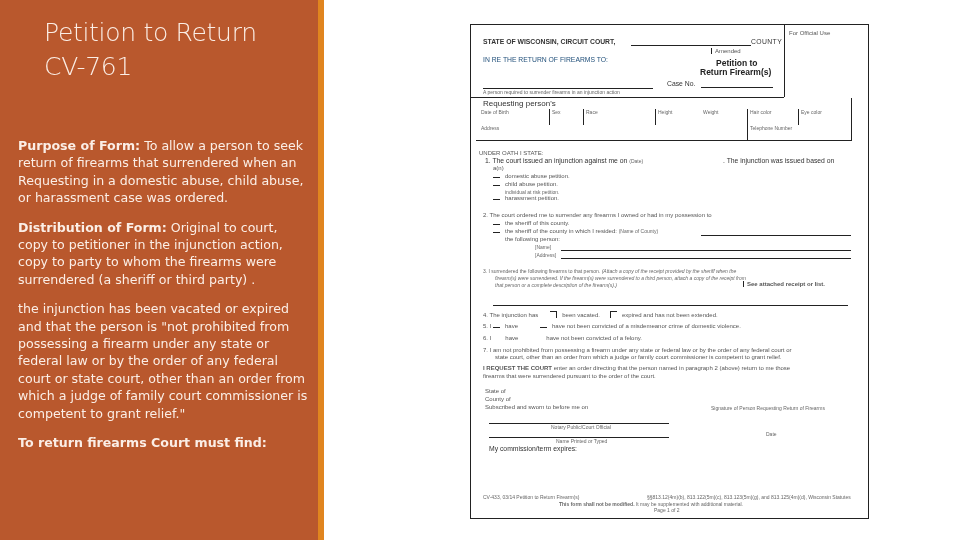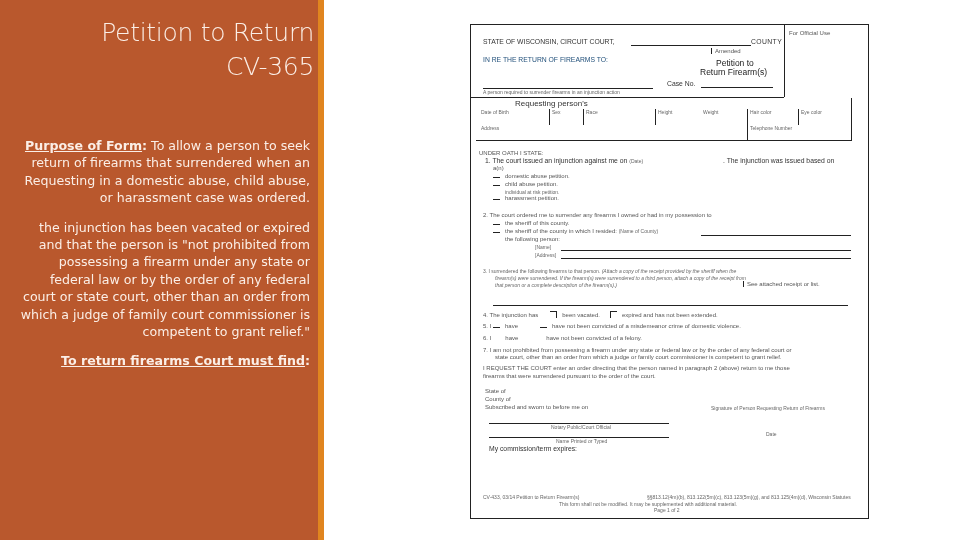--- a/index.html
+++ b/index.html
@@ -3,73 +3,75 @@
 <meta charset="utf-8">
 <style>
   * { box-sizing: border-box; margin: 0; padding: 0; }
   html, body { width: 960px; height: 540px; overflow: hidden; background: #ffffff; }
   body { position: relative; font-family: "Liberation Sans", sans-serif; }
 
   
   .left-panel {
     position: absolute; left: 0; top: 0; width: 318px; height: 540px;
     background: #b9582d;
-    text-align: right;
   }
   .accent-strip {
     position: absolute; left: 318px; top: 0; width: 6px; height: 540px;
     background: #e0851f;
   }
   .slide-title {
     position: absolute; left: 44px; top: 16px; width: 270px;
     color: #fbeee6; font-family: "DejaVu Sans", sans-serif; font-weight: 300;
     font-size: 25px; line-height: 34px; letter-spacing: -0.3px;
   }
   .slide-title div { white-space: nowrap; }
   .content {
     position: absolute; left: 18px; top: 137px; width: 292px;
     color: #fbeee6; font-family: "DejaVu Sans", sans-serif;
     font-size: 12.6px; line-height: 17.4px;
   }
   .content p { margin-bottom: 12px; }
-  .content .lbl { font-weight: bold; text-decoration: underline; }
+  .content .lbl { font-weight: bold; }
   .content .colon { font-weight: bold; }
 
   
   .form {
     position: absolute; left: 470px; top: 24px; width: 399px; height: 495px;
     border: 1.5px solid #222; background: #fff; color: #333;
     font-family: "Liberation Sans", sans-serif;
   }
   .abs { position: absolute; white-space: nowrap; }
   .t5 { font-size: 5px; color: #666; }
   .t6 { font-size: 6px; color: #555; }
   .t7 { font-size: 6.8px; color: #333; }
-  .t8 { font-size: 7.5px; color: #333; margin-left: 32px; }
+  .t8 { font-size: 7.5px; color: #333; }
   .hline { position: absolute; height: 1px; background: #222; }
   .vline { position: absolute; width: 1px; background: #222; }
   .ublank { display: inline-block; width: 7px; border-bottom: 1px solid #222; margin-right: 5px; }
   .cbox { display: inline-block; width: 7px; height: 7px; border-top: 1px solid #222; border-left: 1px solid #222; margin: 0 5px 0 3px; vertical-align: -1px; }
   .cbox.r { border-left: none; border-right: 1px solid #222; }
   .blue { color: #1f4e79; }
-  .bold { font-weight: normal; }
+  .bold { font-weight: bold; }
   .ital { font-style: italic; }
 </style>
 </head>
 <body>
 
 <div class="left-panel">
   <div class="slide-title">
     <div>Petition to Return</div>
-    <div>CV-365</div>
+    <div>CV-761</div>
   </div>
 
   <div class="content">
     <p>
       <span class="lbl">Purpose of Form</span><span class="colon">:</span><span> To allow a person to seek return of firearms that surrendered when an Requesting in a domestic abuse, child abuse, or harassment case was ordered.</span>
+    </p>
+    <p>
+      <span class="lbl">Distribution of Form</span><span class="colon">:</span><span> Original to court, copy to petitioner in the injunction action, copy to party to whom the firearms were surrendered (a sheriff or third party) .</span>
     </p>
     <p>the injunction has been vacated or expired and that the person is "not prohibited from possessing a firearm under any state or federal law or by the order of any federal court or state court, other than an order from which a judge of family court commissioner is competent to grant relief."</p>
     <p>
       <span class="lbl">To return firearms Court must find</span><span class="colon">:</span>
     </p>
   </div>
 </div>
 <div class="accent-strip"></div>
 
 <div class="form">

